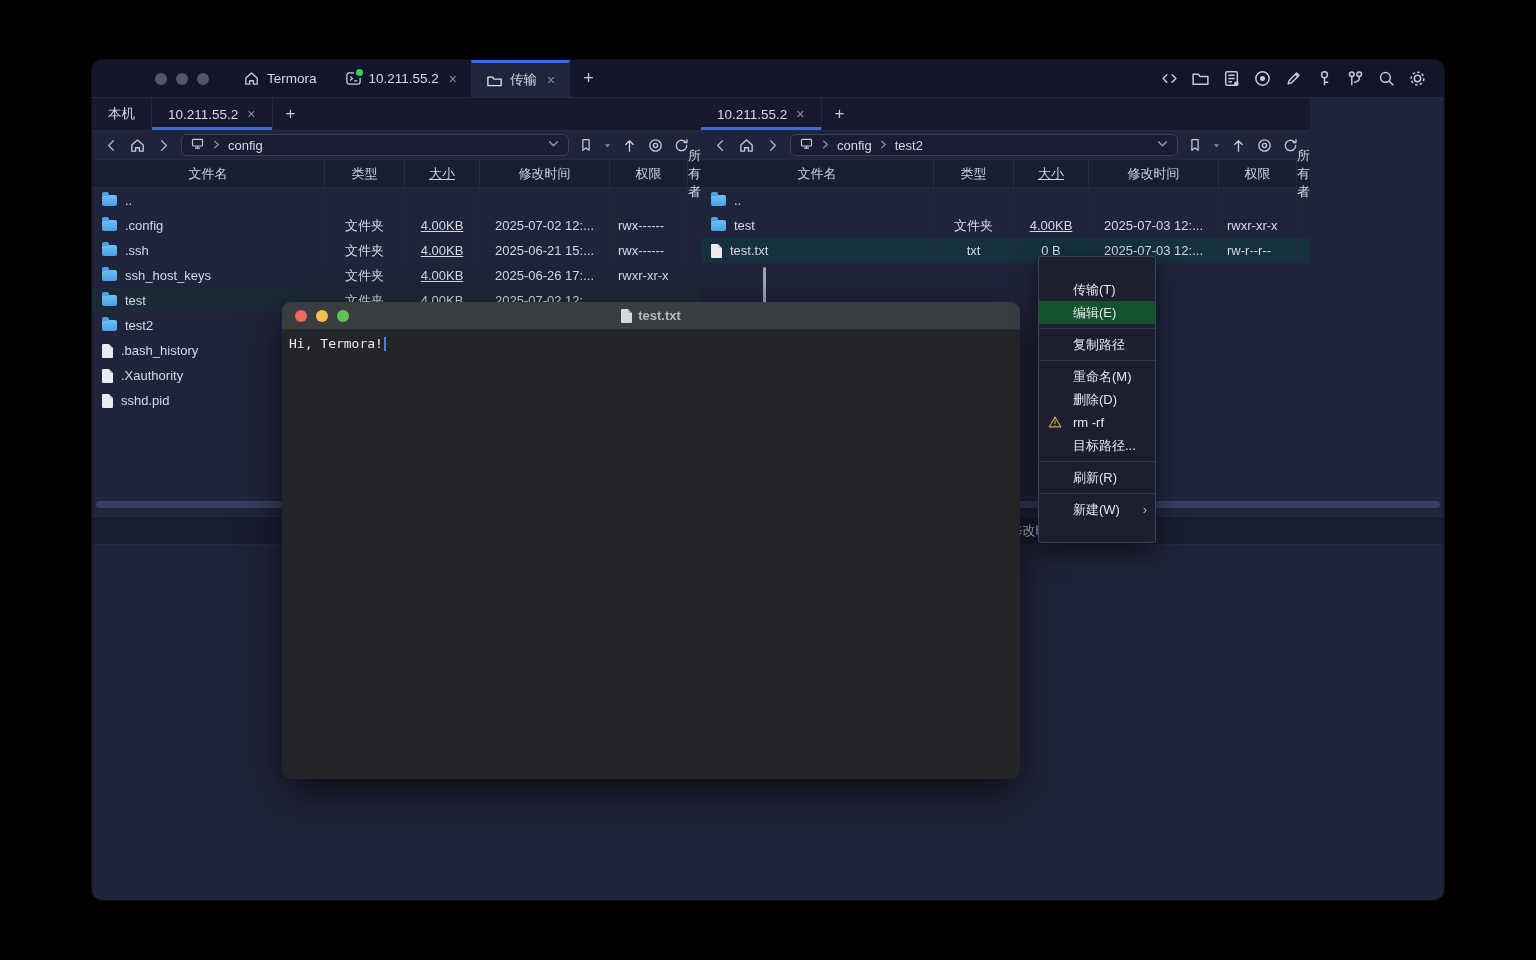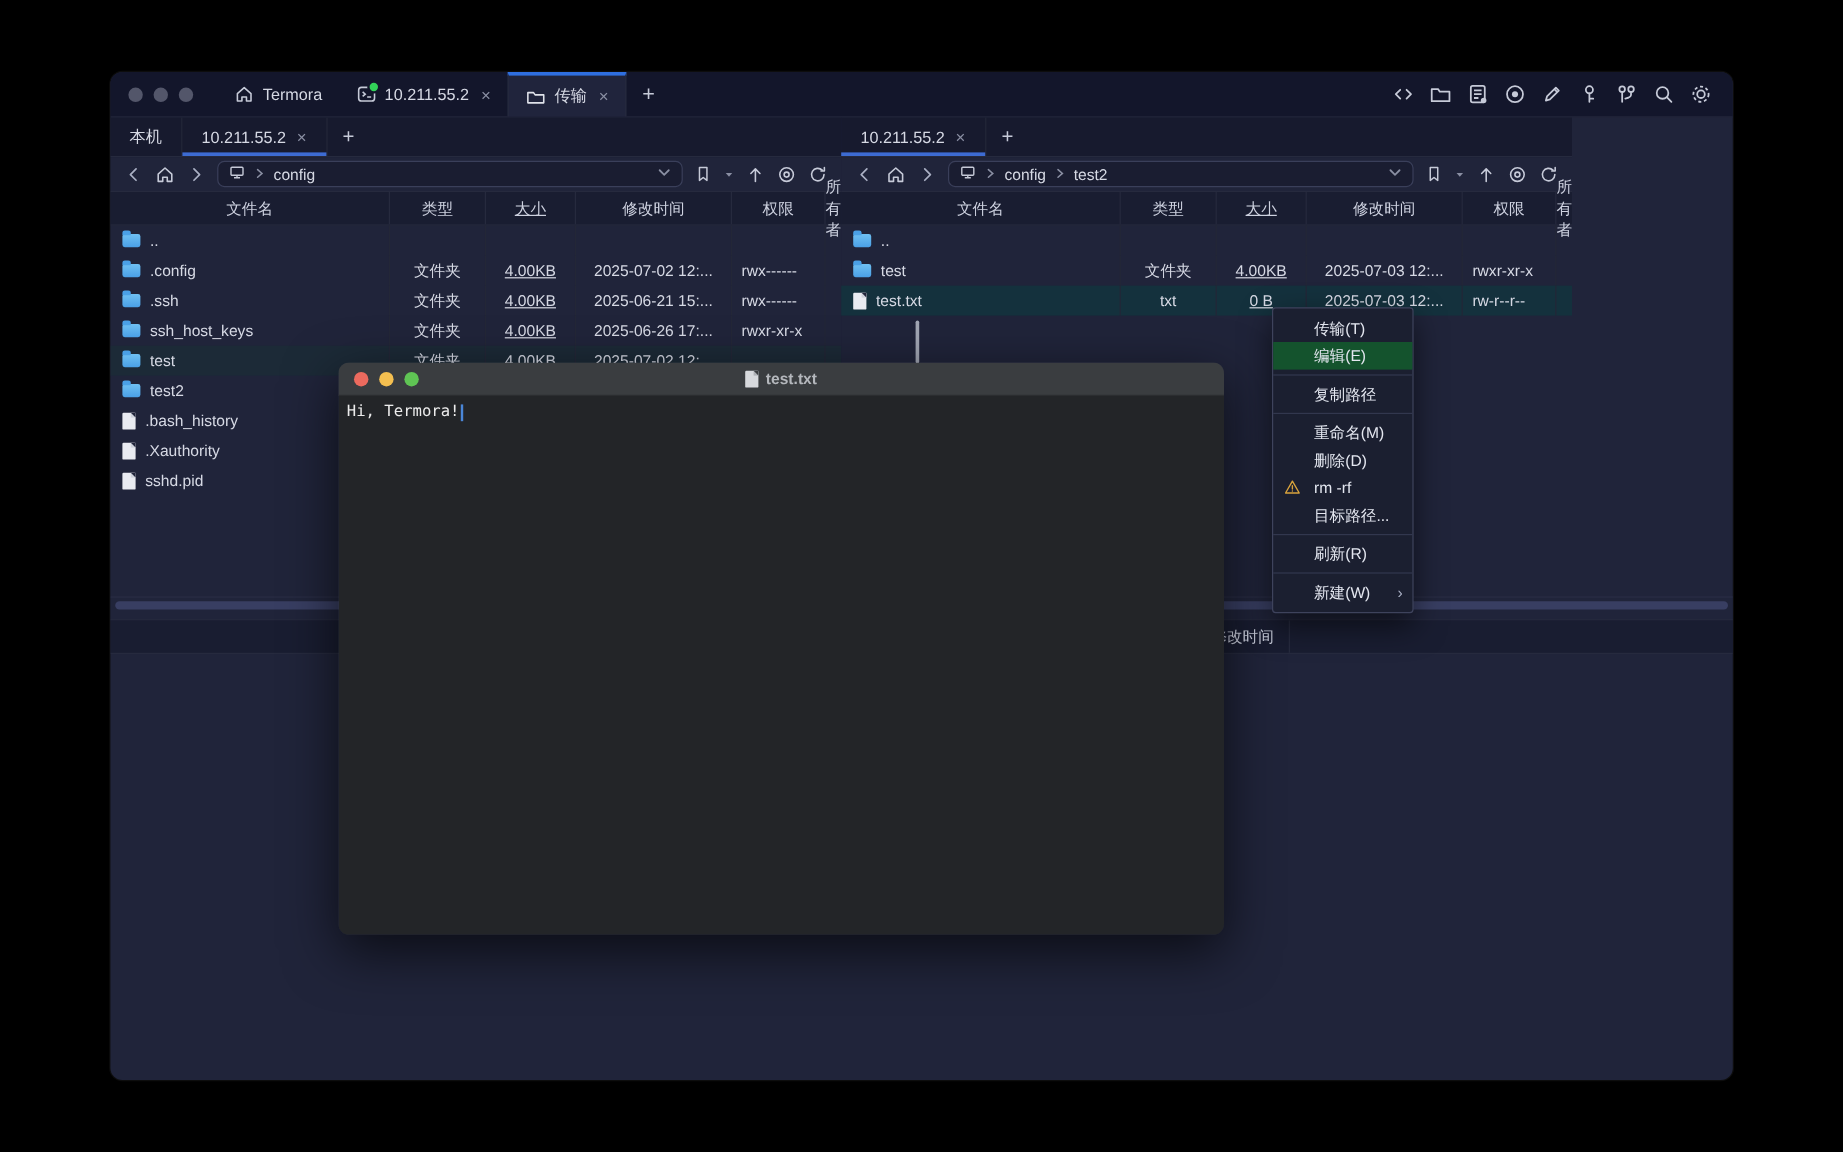--- a/index.html
+++ b/index.html
@@ -3,21 +3,21 @@
 <meta charset="utf-8">
 <style>
   html,body{margin:0;padding:0;}
   body{width:1536px;height:960px;background:#000;position:relative;overflow:hidden;
        font-family:"Liberation Sans",sans-serif;-webkit-font-smoothing:antialiased;}
   .app{position:absolute;left:92px;top:60px;width:1352px;height:840px;background:#20243a;
        border-radius:10px;overflow:hidden;box-shadow:0 0 0 1px rgba(255,255,255,.05),0 22px 70px rgba(0,0,0,.85);}
 
   
   .titlebar{position:absolute;left:0;top:0;width:100%;height:38px;background:#13162b;
-            display:flex;align-items:stretch;border-bottom:1px solid #262a3e;box-sizing:border-box;}
+            display:flex;align-items:stretch;border-bottom:1px solid #262a3e;box-sizing:border-box;padding-left:48px;}
   .lights{display:flex;gap:9px;align-items:center;padding:0 20px 0 15px;}
   .light{width:12px;height:12px;border-radius:50%;background:#53566a;}
   .mtab{display:flex;align-items:center;gap:7px;padding:0 14px;color:#d6d9e4;font-size:13.5px;position:relative;}
   .mtab.active{background:#20243c;border-top:3px solid #2f6fe0;border-left:1px solid #262a3e;
                border-right:1px solid #262a3e;box-sizing:border-box;}
   .xbtn{color:#8a8fa3;font-size:14px;margin-left:3px;line-height:1;}
   .addtab{display:flex;align-items:center;padding:0 13px;color:#c6cad8;font-size:18px;}
   .icwrap{position:relative;display:flex;align-items:center;}
   .statusdot{position:absolute;top:-3px;right:-3px;width:7px;height:7px;border-radius:50%;
              background:#32d158;border:2px solid #13162b;}
@@ -100,22 +100,22 @@
   .etitle-center{position:absolute;left:0;right:0;top:0;bottom:0;display:flex;align-items:center;
                  justify-content:center;gap:6px;color:#b4b7bc;font-size:13px;font-weight:600;}
   .docico{width:11px;height:14px;background:#d7d9dd;border-radius:1px;position:relative;}
   .docico::before{content:"";position:absolute;top:0;right:0;width:0;height:0;border-style:solid;
                   border-width:0 4px 4px 0;border-color:#3a3d40 #3a3d40 #aeb1b6 #d7d9dd;}
   .ebody{height:449px;background:#232528;padding:6px 7px;box-sizing:border-box;
          font-family:"DejaVu Sans Mono",monospace;font-size:13px;color:#ececec;}
   .cursor{display:inline-block;width:2px;height:14px;background:#4a86d8;vertical-align:text-bottom;margin-left:1px;}
 
   
-  .ctx{position:absolute;left:1060px;top:256px;width:118px;background:#1b1f30;border:1px solid #3e435c;
-       border-radius:3px;padding:5px 0;z-index:60;box-shadow:0 10px 26px rgba(0,0,0,.55);box-sizing:border-box;}
+  .ctx{position:absolute;left:1038px;top:256px;width:118px;background:#1b1f30;border:1px solid #3e435c;
+       border-radius:3px;padding:21px 0;z-index:60;box-shadow:0 10px 26px rgba(0,0,0,.55);box-sizing:border-box;}
   .mi{height:23px;display:flex;align-items:center;padding:0 8px 0 34px;color:#e4e7f0;font-size:13px;position:relative;}
   .mi.hl{background:#14532d;}
   .mi .wicon{position:absolute;left:9px;top:4px;}
   .mi .subarrow{margin-left:auto;color:#aab0c4;font-size:13px;}
   .msep{height:1px;background:#32374e;margin:4px 0;}
 </style>
 </head>
 <body>
 
 <div class="app">

